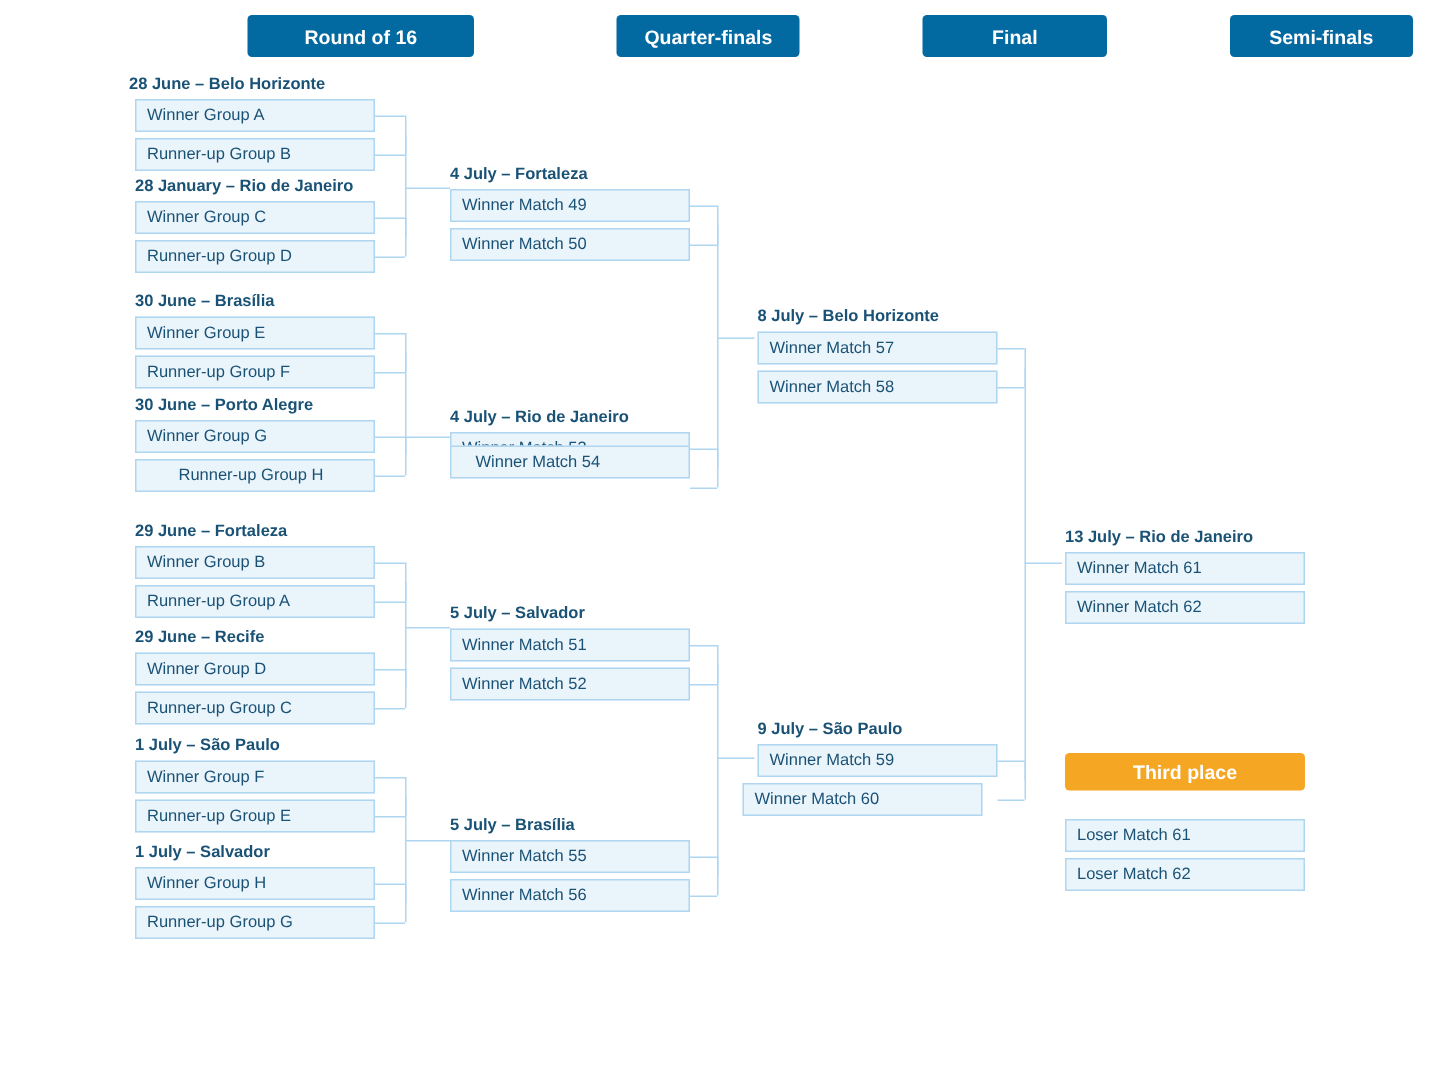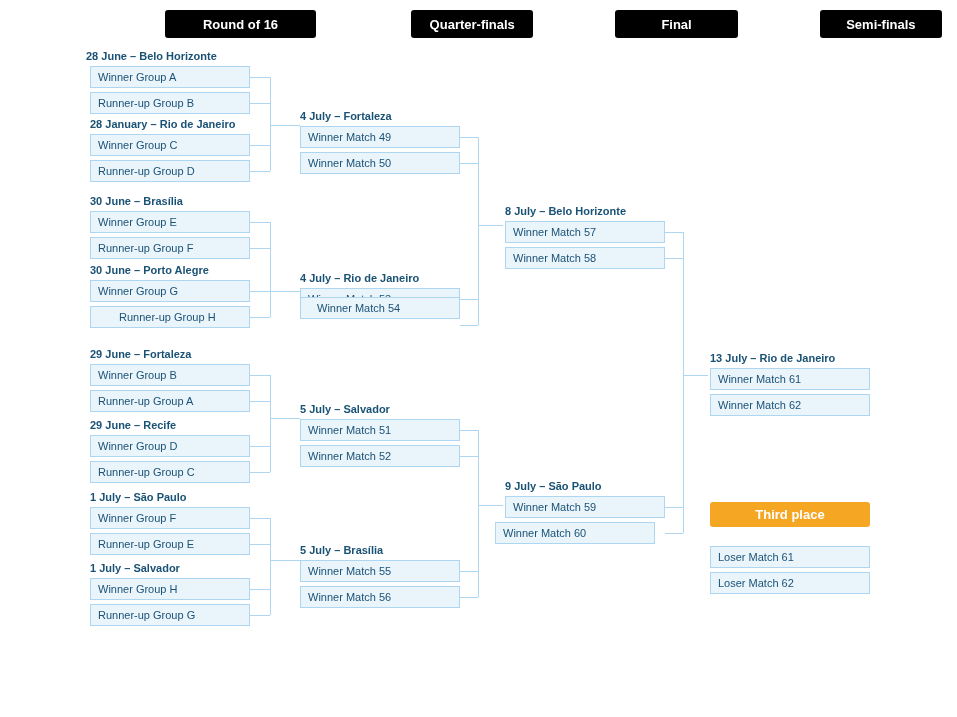--- a/index.html
+++ b/index.html
@@ -15,21 +15,21 @@
 
     .bracket-container {
       padding: 10px 15px;
     }
 
     .header-cell {
       height: 28px;
       display: flex;
       align-items: center;
       justify-content: center;
-      background: #000000;
+      background: #0369a1;
       color: #fff;
       font-weight: bold;
       font-size: 13px;
       border-radius: 3px;
     }
 
     .h-r16 { width: 210px; margin-left: 75px; }
     .h-qf  { width: 170px; margin-left: 85px; }
     .h-sf  { width: 170px; margin-left: 85px; }
     .h-f   { width: 170px; margin-left: 85px; }

